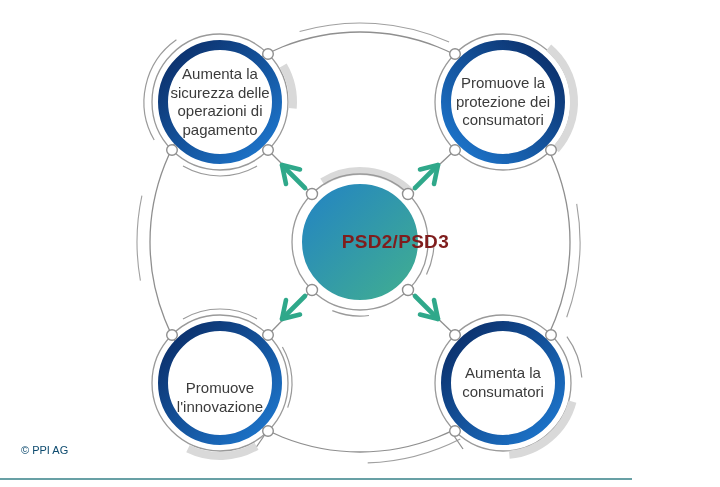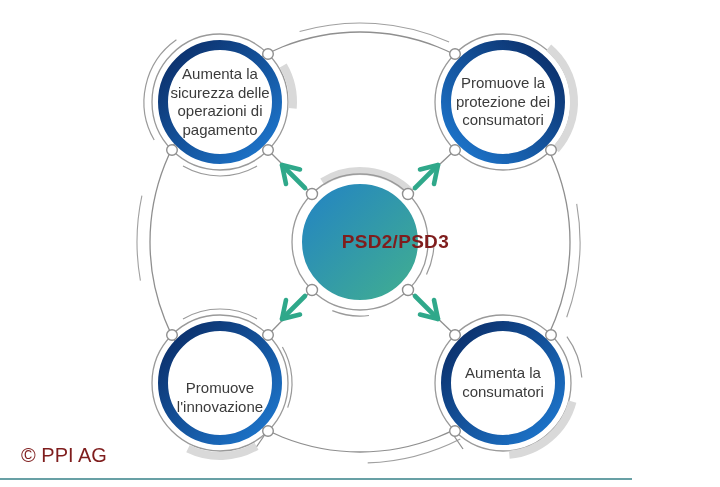--- a/index.html
+++ b/index.html
@@ -20,21 +20,21 @@
   .label.bl { left:220px; top:383px;margin-top:15px; }
   .label.br { left:503px; top:383px; }
   .center-label {
     position:absolute; left:360px; top:242px; width:132px;
     transform:translate(-50%,-50%);
     text-align:right; font-size:19px; font-weight:bold;
     letter-spacing:.3px; color:#7f1d1d;margin-left:23px;
   }
   .copyright {
     position:absolute; left:21px; top:444px;
-    font-size:20px; color:#7f1d1d;
+    font-size:11px; color:#0c4a6e;
   }
 </style>
 </head>
 <body>
 
 <div class="stage">
 
   <svg width="720" height="487" viewBox="0 0 720 487">
     <defs>
       <linearGradient id="gradA" x1="0" y1="0" x2="1" y2="1">

